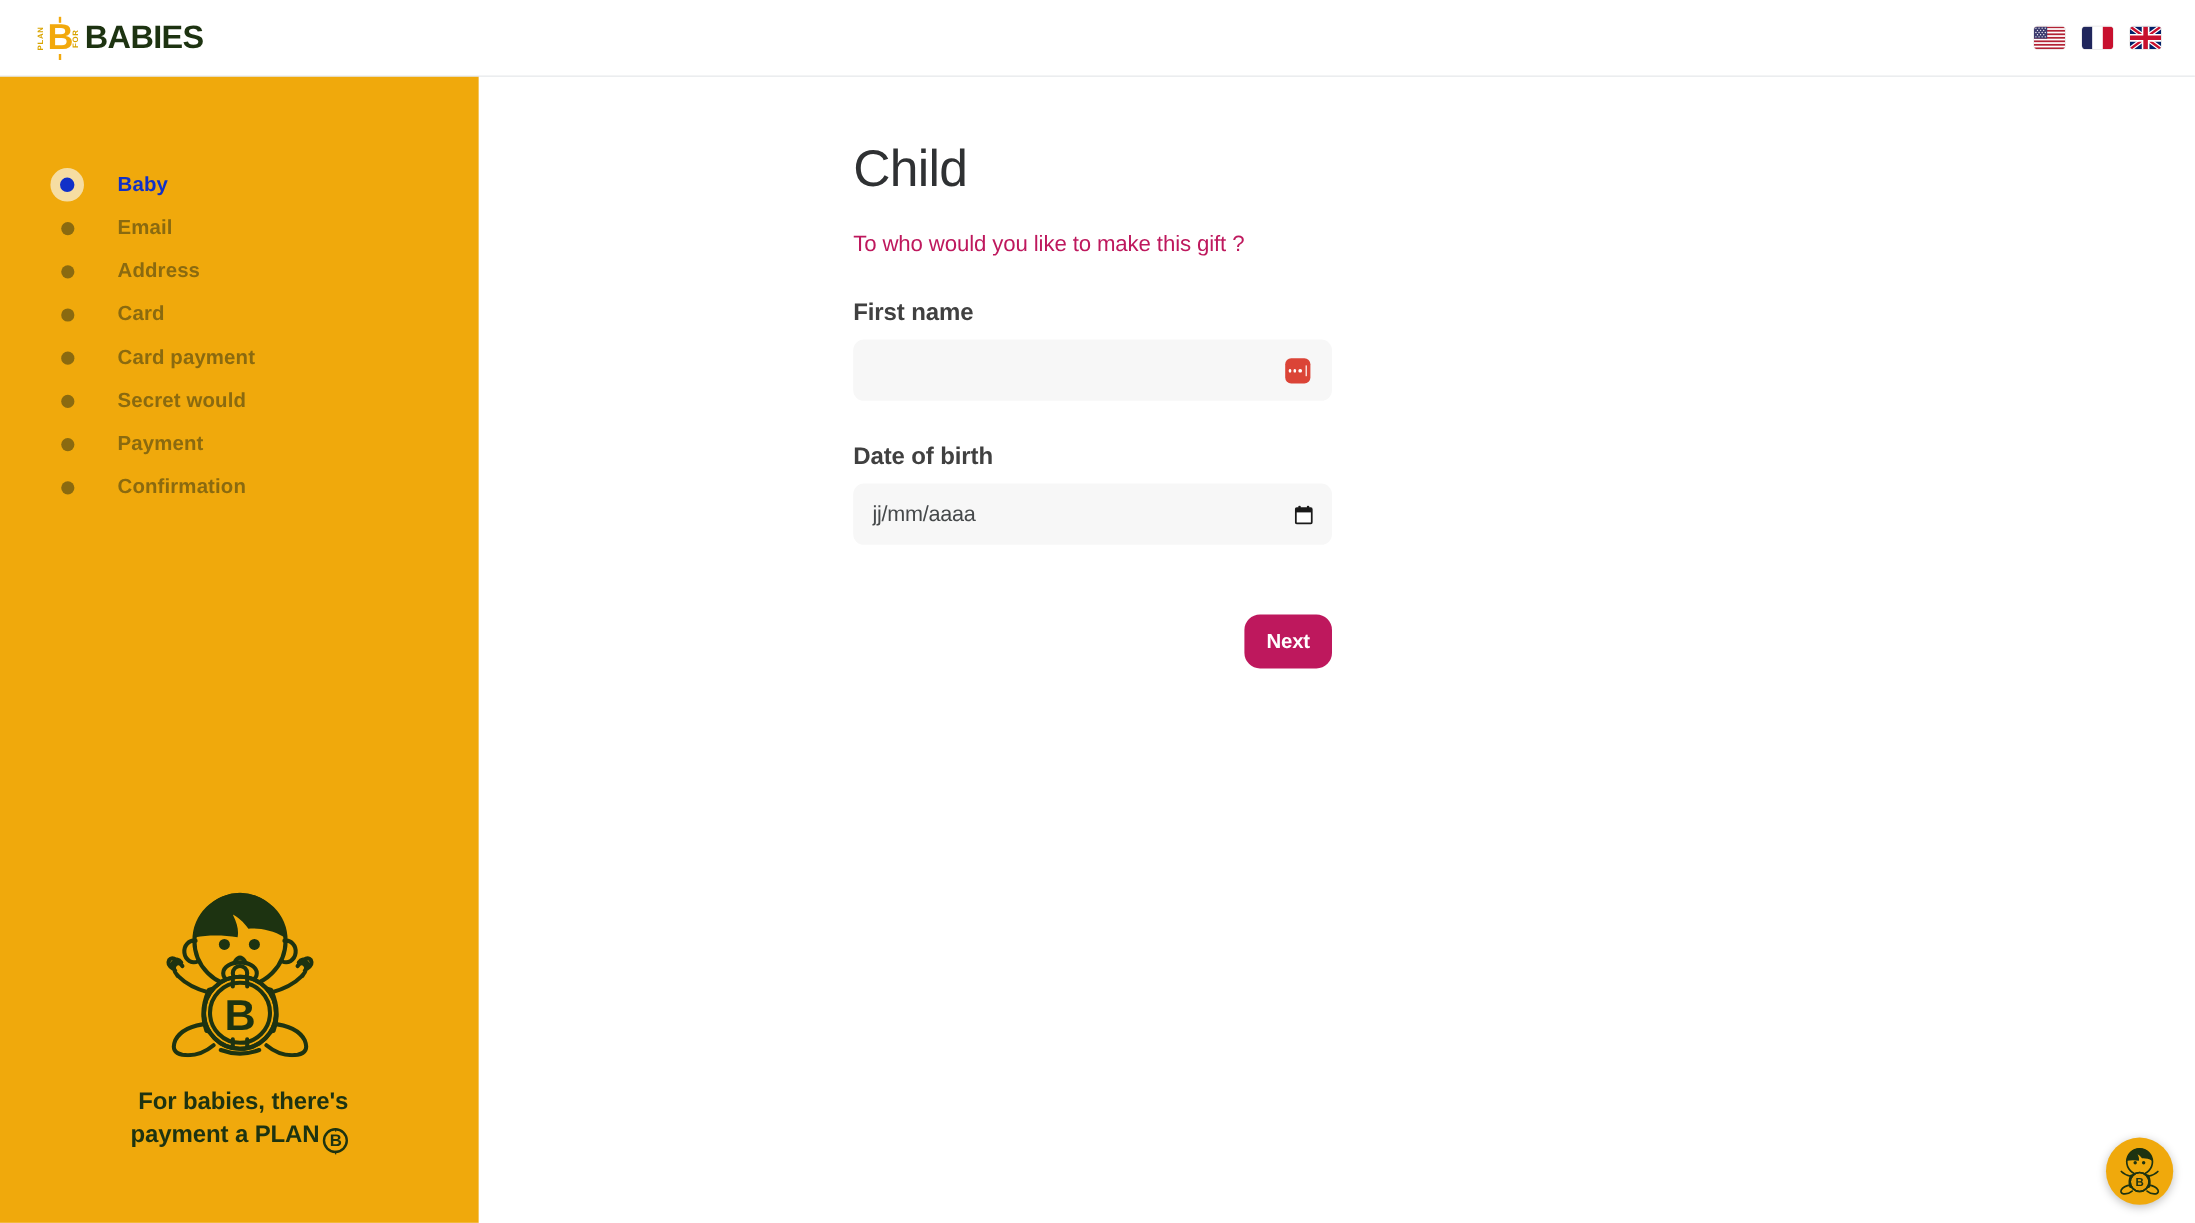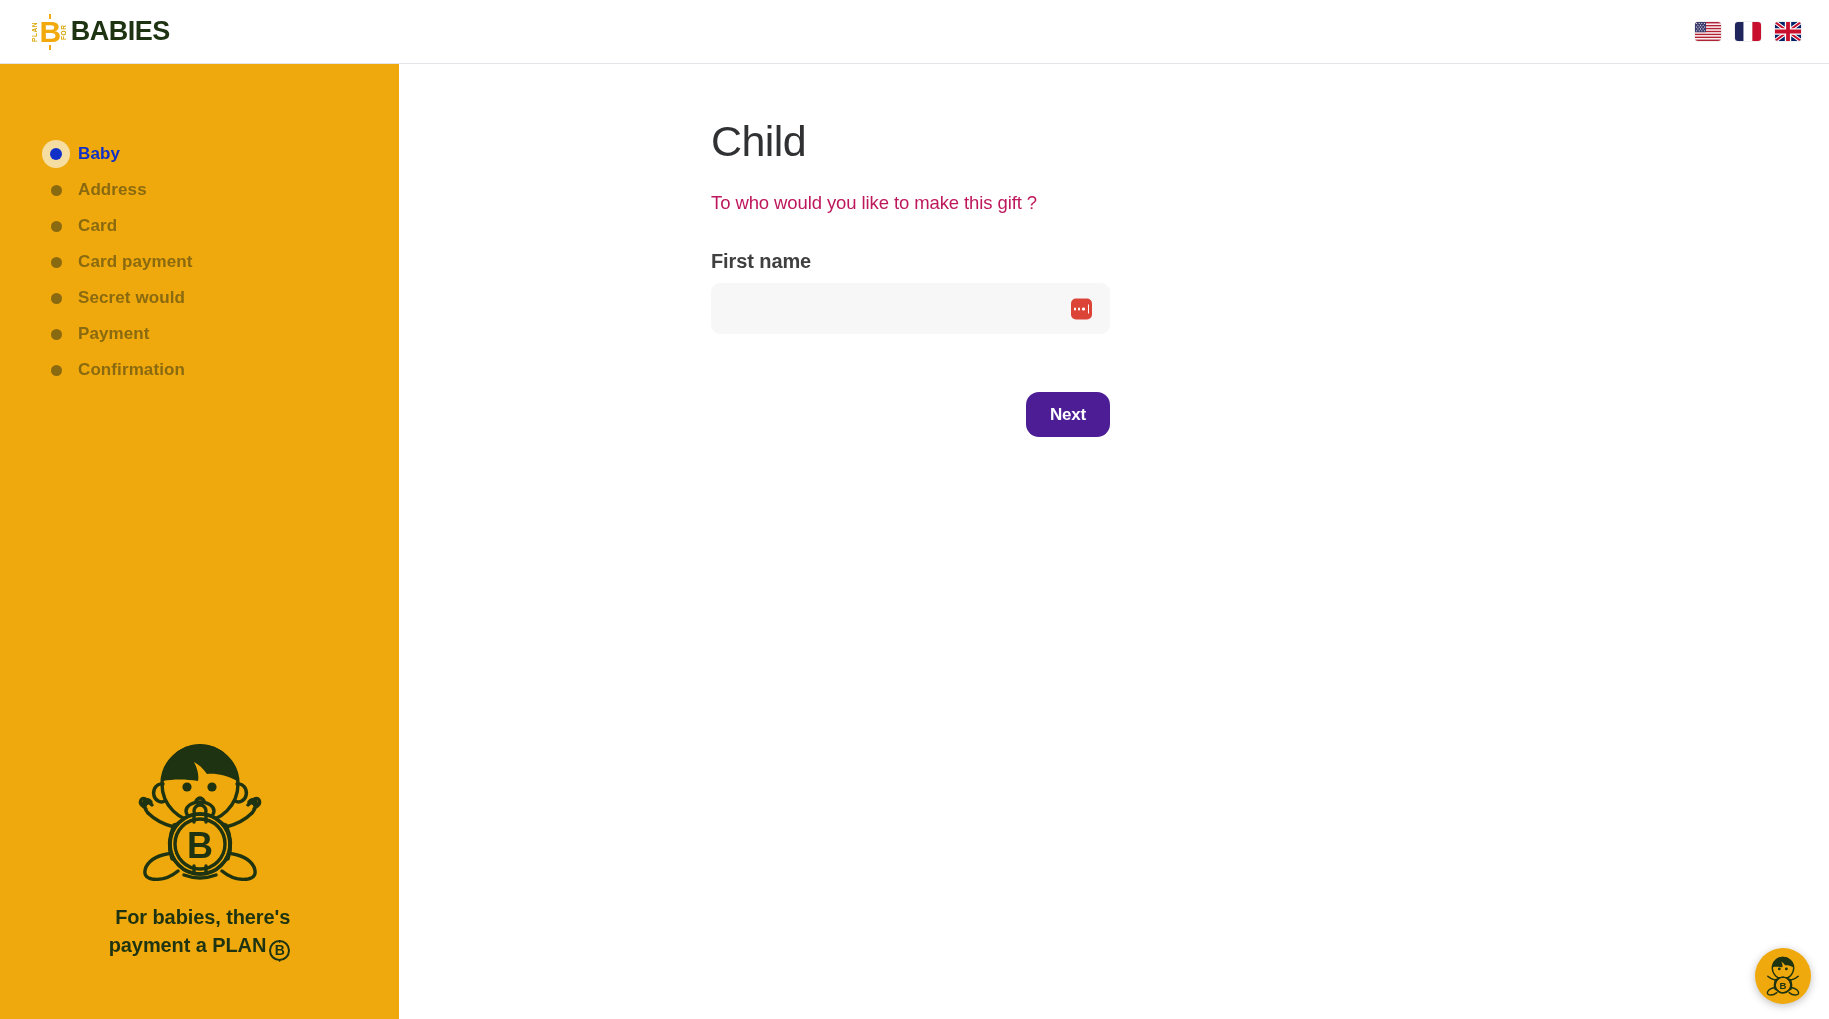--- a/index.html
+++ b/index.html
@@ -104,21 +104,21 @@
   .steps {
     width: 100%;
     padding: 72px 0 0 42px;
     display: flex;
     flex-direction: column;
   }
   .step {
     display: flex;
     align-items: center;
     height: 36px;
-    gap: 8px;
+    gap: 28px;
     cursor: pointer;
   }
   .step-marker {
     width: 28px; height: 28px;
     border-radius: 50%;
     display: flex;
     align-items: center;
     justify-content: center;
     flex: 0 0 28px;
   }
@@ -266,29 +266,29 @@
     line-height: 0;
   }
 
   .next-row {
     margin-top: 58px;
     width: 399px;
     display: flex;
     justify-content: flex-end;
   }
   .next-btn {
-    background: #4c1d95;
+    background: #be185d;
     color: #ffffff;
     font-family: "Liberation Sans", sans-serif;
     font-size: 17px;
     font-weight: 700;
     letter-spacing: -0.2px;
     border: 0;
     border-radius: 13px;
-    width: 84px;
+    width: 73px;
     height: 45px;
     cursor: pointer;
   }
 
   
   .chat-bubble {
     position: absolute;
     right: 18px;
     bottom: 15px;
     width: 56px; height: 56px;
@@ -377,20 +377,26 @@
 
   <div class="steps">
 
     <div class="step active">
       <span class="step-marker">
           <span class="step-dot"></span>
         </span>
       <span class="step-label">Baby</span>
     </div>
 
+    <div class="step">
+      <span class="step-marker">
+          <span class="step-dot"></span>
+        </span>
+      <span class="step-label">Email</span>
+    </div>
 
     <div class="step">
       <span class="step-marker">
           <span class="step-dot"></span>
         </span>
       <span class="step-label">Address</span>
     </div>
 
     <div class="step">
       <span class="step-marker">
@@ -492,20 +498,34 @@
         <input class="field-input" type="text" placeholder="" style="">
         <span class="autofill-badge">
           <i></i>
             <i></i>
             <i></i>
             <b></b>
         </span>
       </div>
     </div>
 
+    <div class="field">
+      <label class="field-label">Date of birth</label>
+      <div class="field-box">
+        <input class="field-input" type="text" placeholder="jj/mm/aaaa" style="">
+        <span class="cal-icon">
+          <svg width="15" height="16" viewBox="0 0 15 16" xmlns="http://www.w3.org/2000/svg">
+            <rect x="0.8" y="2.6" width="13.4" height="12.6" rx="1" fill="#ffffff" stroke="#1b1b1b" stroke-width="1.6"></rect>
+            <rect x="0.8" y="2.6" width="13.4" height="3.4" fill="#1b1b1b"></rect>
+            <rect x="3" y="0.4" width="1.9" height="3.2" rx="0.6" fill="#1b1b1b"></rect>
+            <rect x="10.1" y="0.4" width="1.9" height="3.2" rx="0.6" fill="#1b1b1b"></rect>
+          </svg>
+        </span>
+      </div>
+    </div>
 
     <div class="next-row">
       <button class="next-btn">Next</button>
     </div>
 
   </div>
 </div>
 
 <div class="chat-bubble">
   <span>

